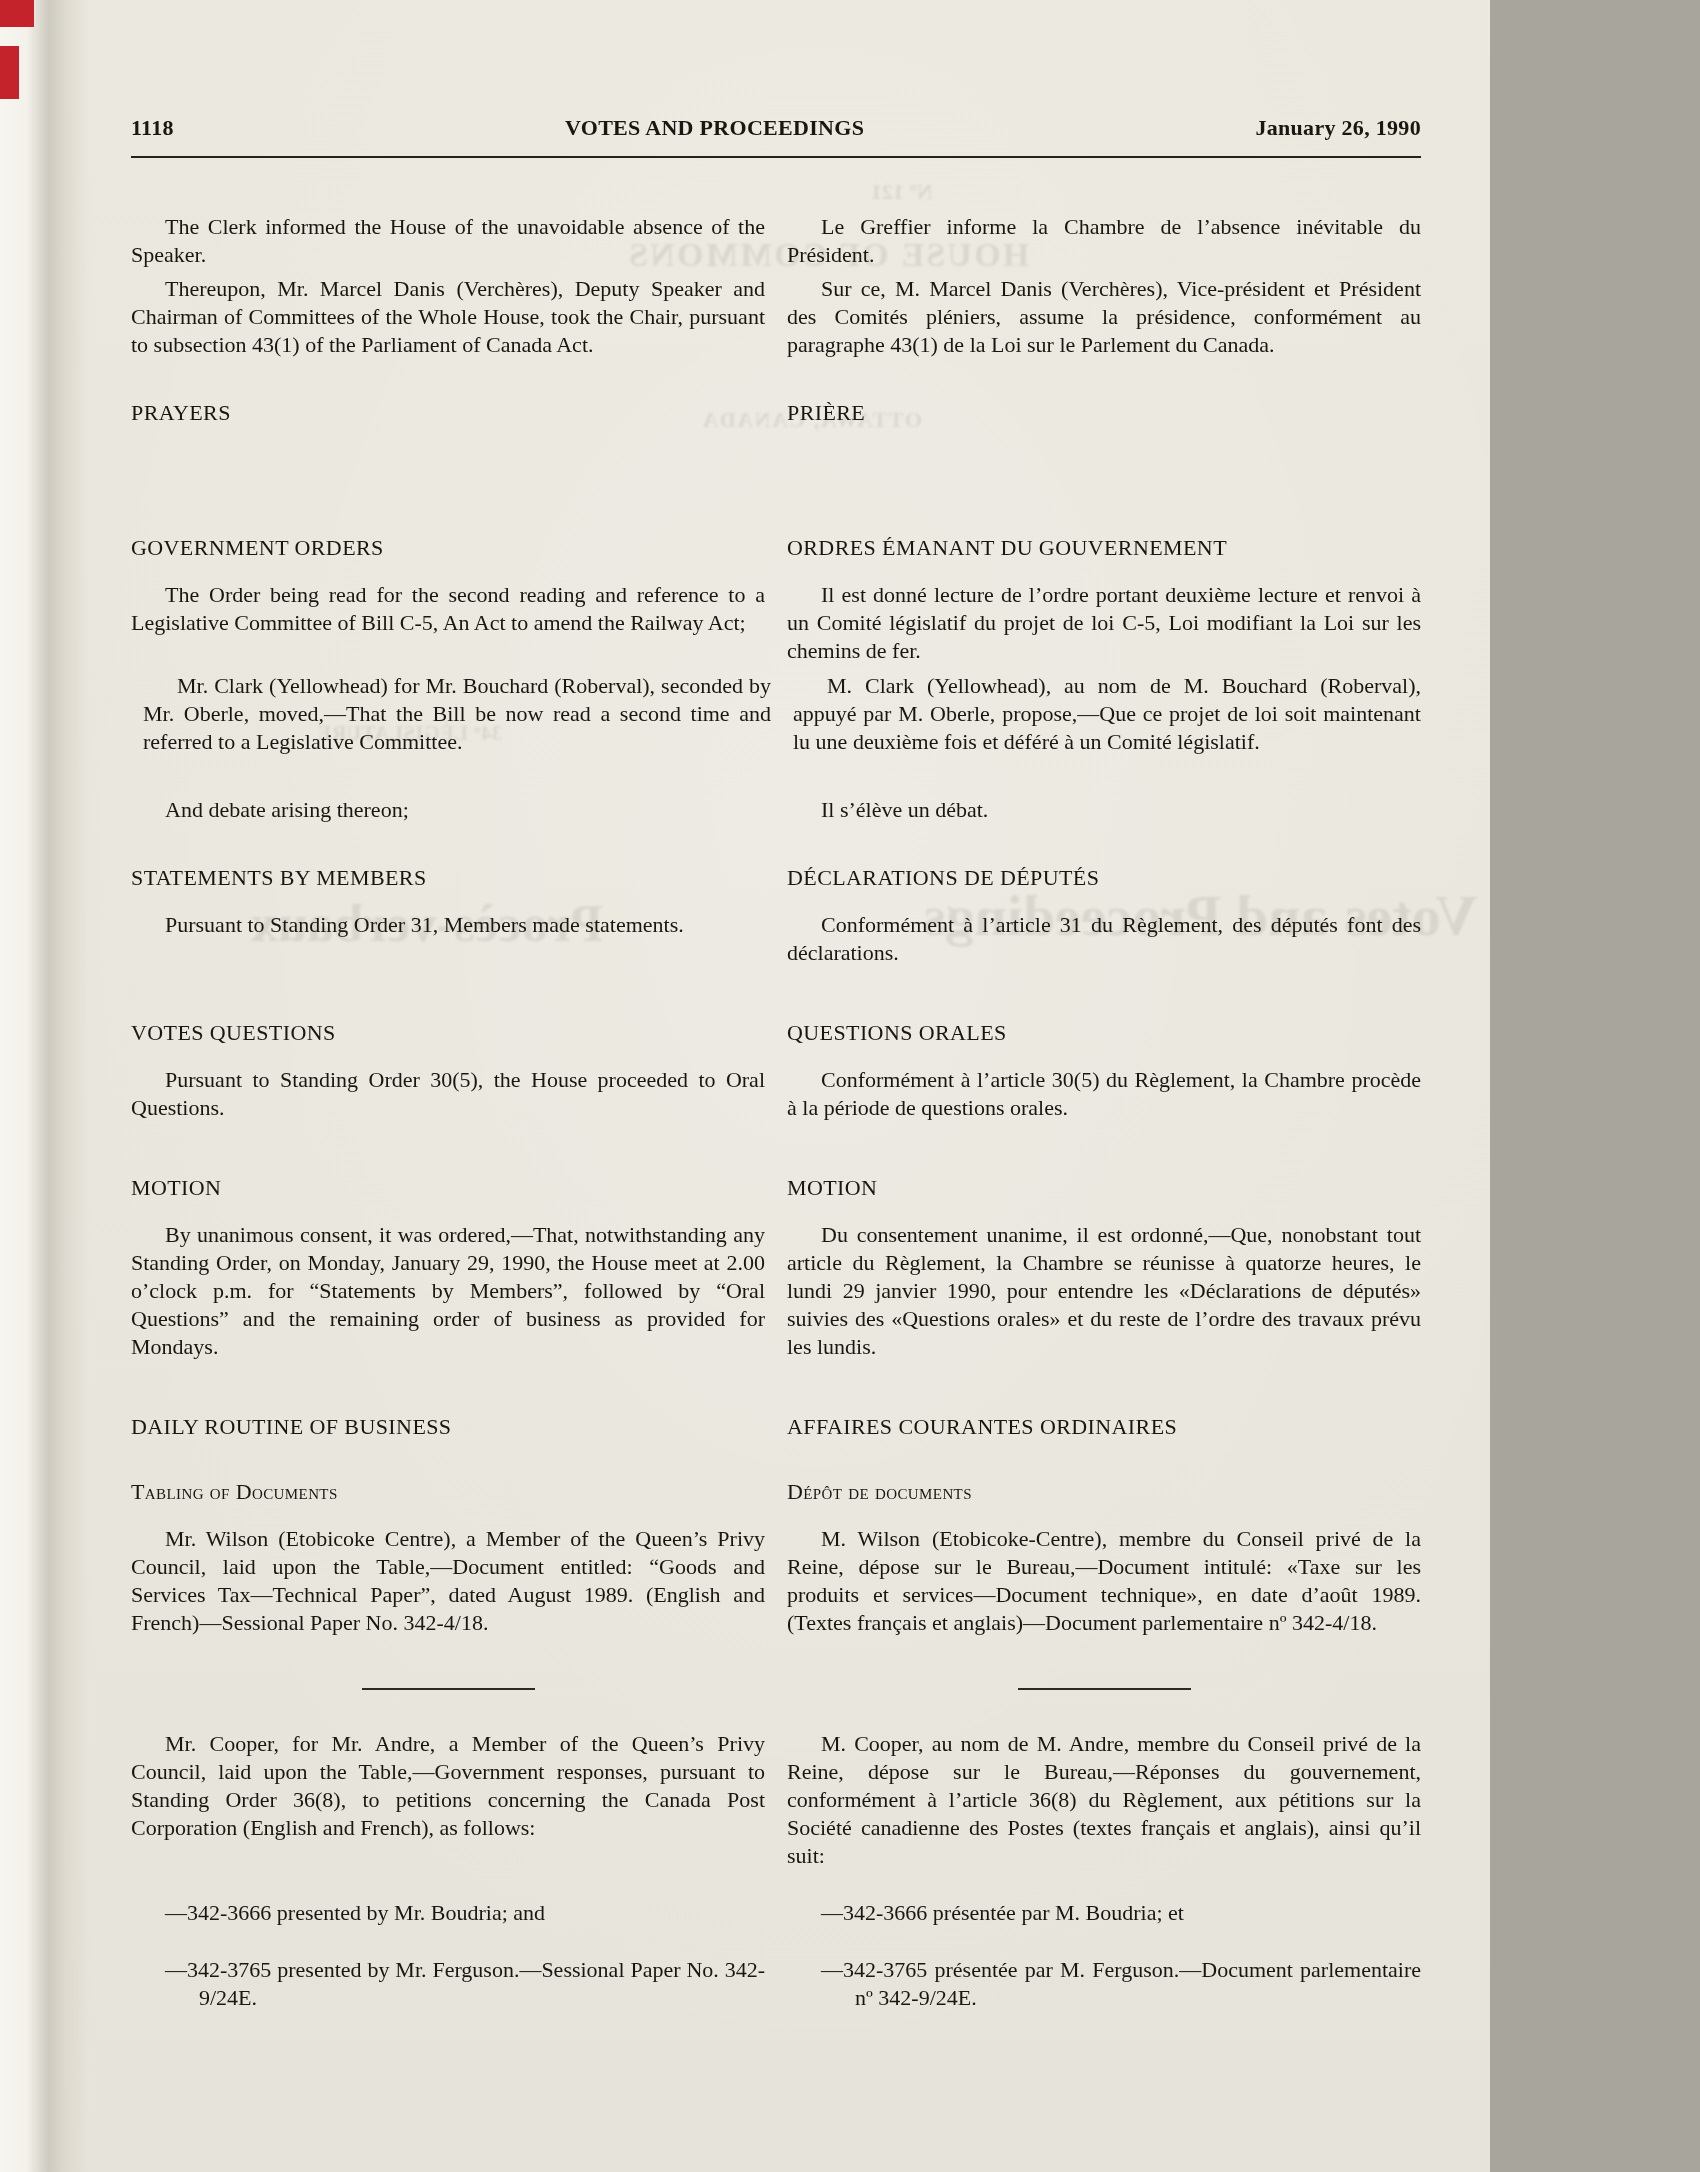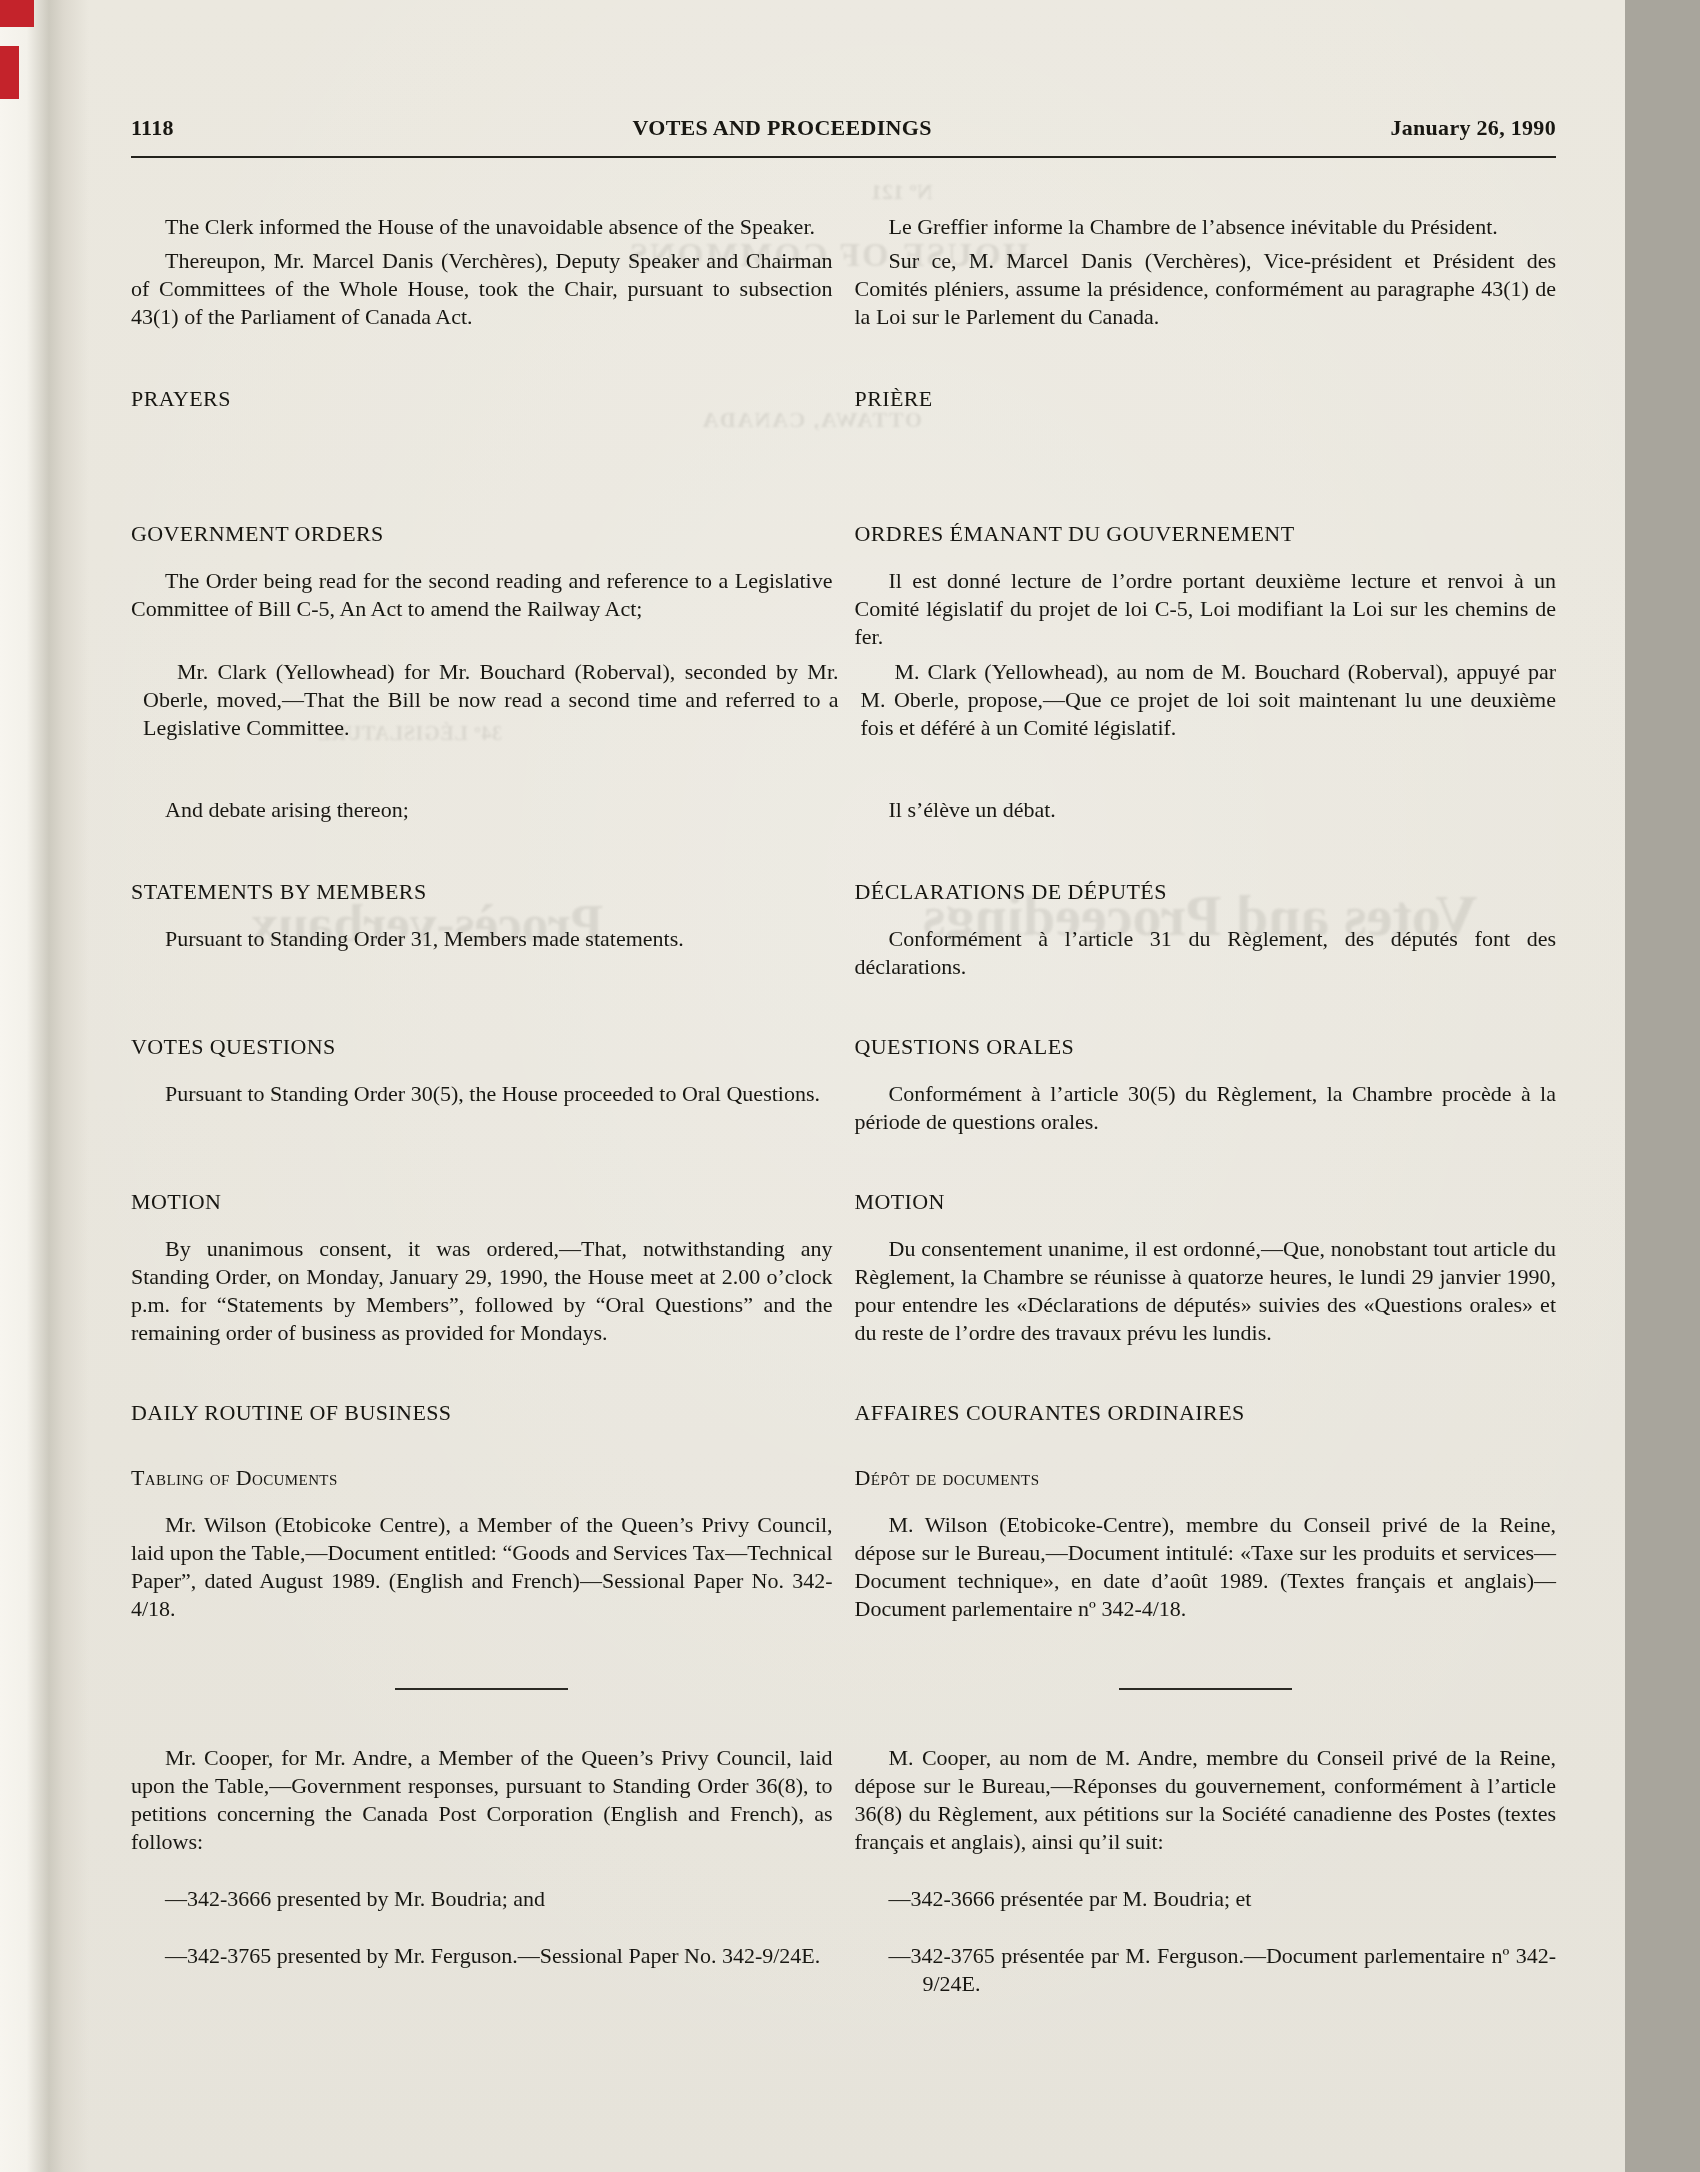--- a/index.html
+++ b/index.html
@@ -1,18 +1,18 @@
 <!DOCTYPE html>
 <html style="font-size:11.8px"><head>
 <meta charset="utf-8">
 <style>
   html,body { margin:0; padding:0; background:#a8a59c; }
   .page {
     position:relative;
-    width:1625px; height:2172px;
+    width:1490px; height:2172px;
     background:
       radial-gradient(ellipse at 55% 40%, rgba(255,255,255,0.18), rgba(0,0,0,0) 70%),
       linear-gradient(180deg, #ebe8df 0%, #e9e6dd 50%, #e6e3da 100%);
     overflow:hidden;
     font-family:"Liberation Serif","DejaVu Serif",serif;
     color:#181712;
   }
   
   .gutter {
     position:absolute; left:0; top:0; bottom:0; width:89px;
@@ -58,21 +58,21 @@
     width:173px; border:none; border-top:2.2px solid #2b2a24;
     margin:10.3px auto 0 auto;
   }
 
   .mt8   { margin-top:5.9px; }
   .mt10  { margin-top:7.4px;margin-left:12px; }
   .mt16  { margin-top:29px; }
   .mt26  { margin-top:19px; }
   .mt40  { margin-top:29.5px; }
   .mt50  { margin-top:37px; }
-  .mt55  { margin-top:54px; }
+  .mt55  { margin-top:40px; }
   .mt70  { margin-top:52px; }
   .mt145 { margin-top:107px; }
 </style>
 </head>
 <body>
 
 <div class="page">
 
   <div class="gutter"></div>
   <div class="red-tab top"></div>

